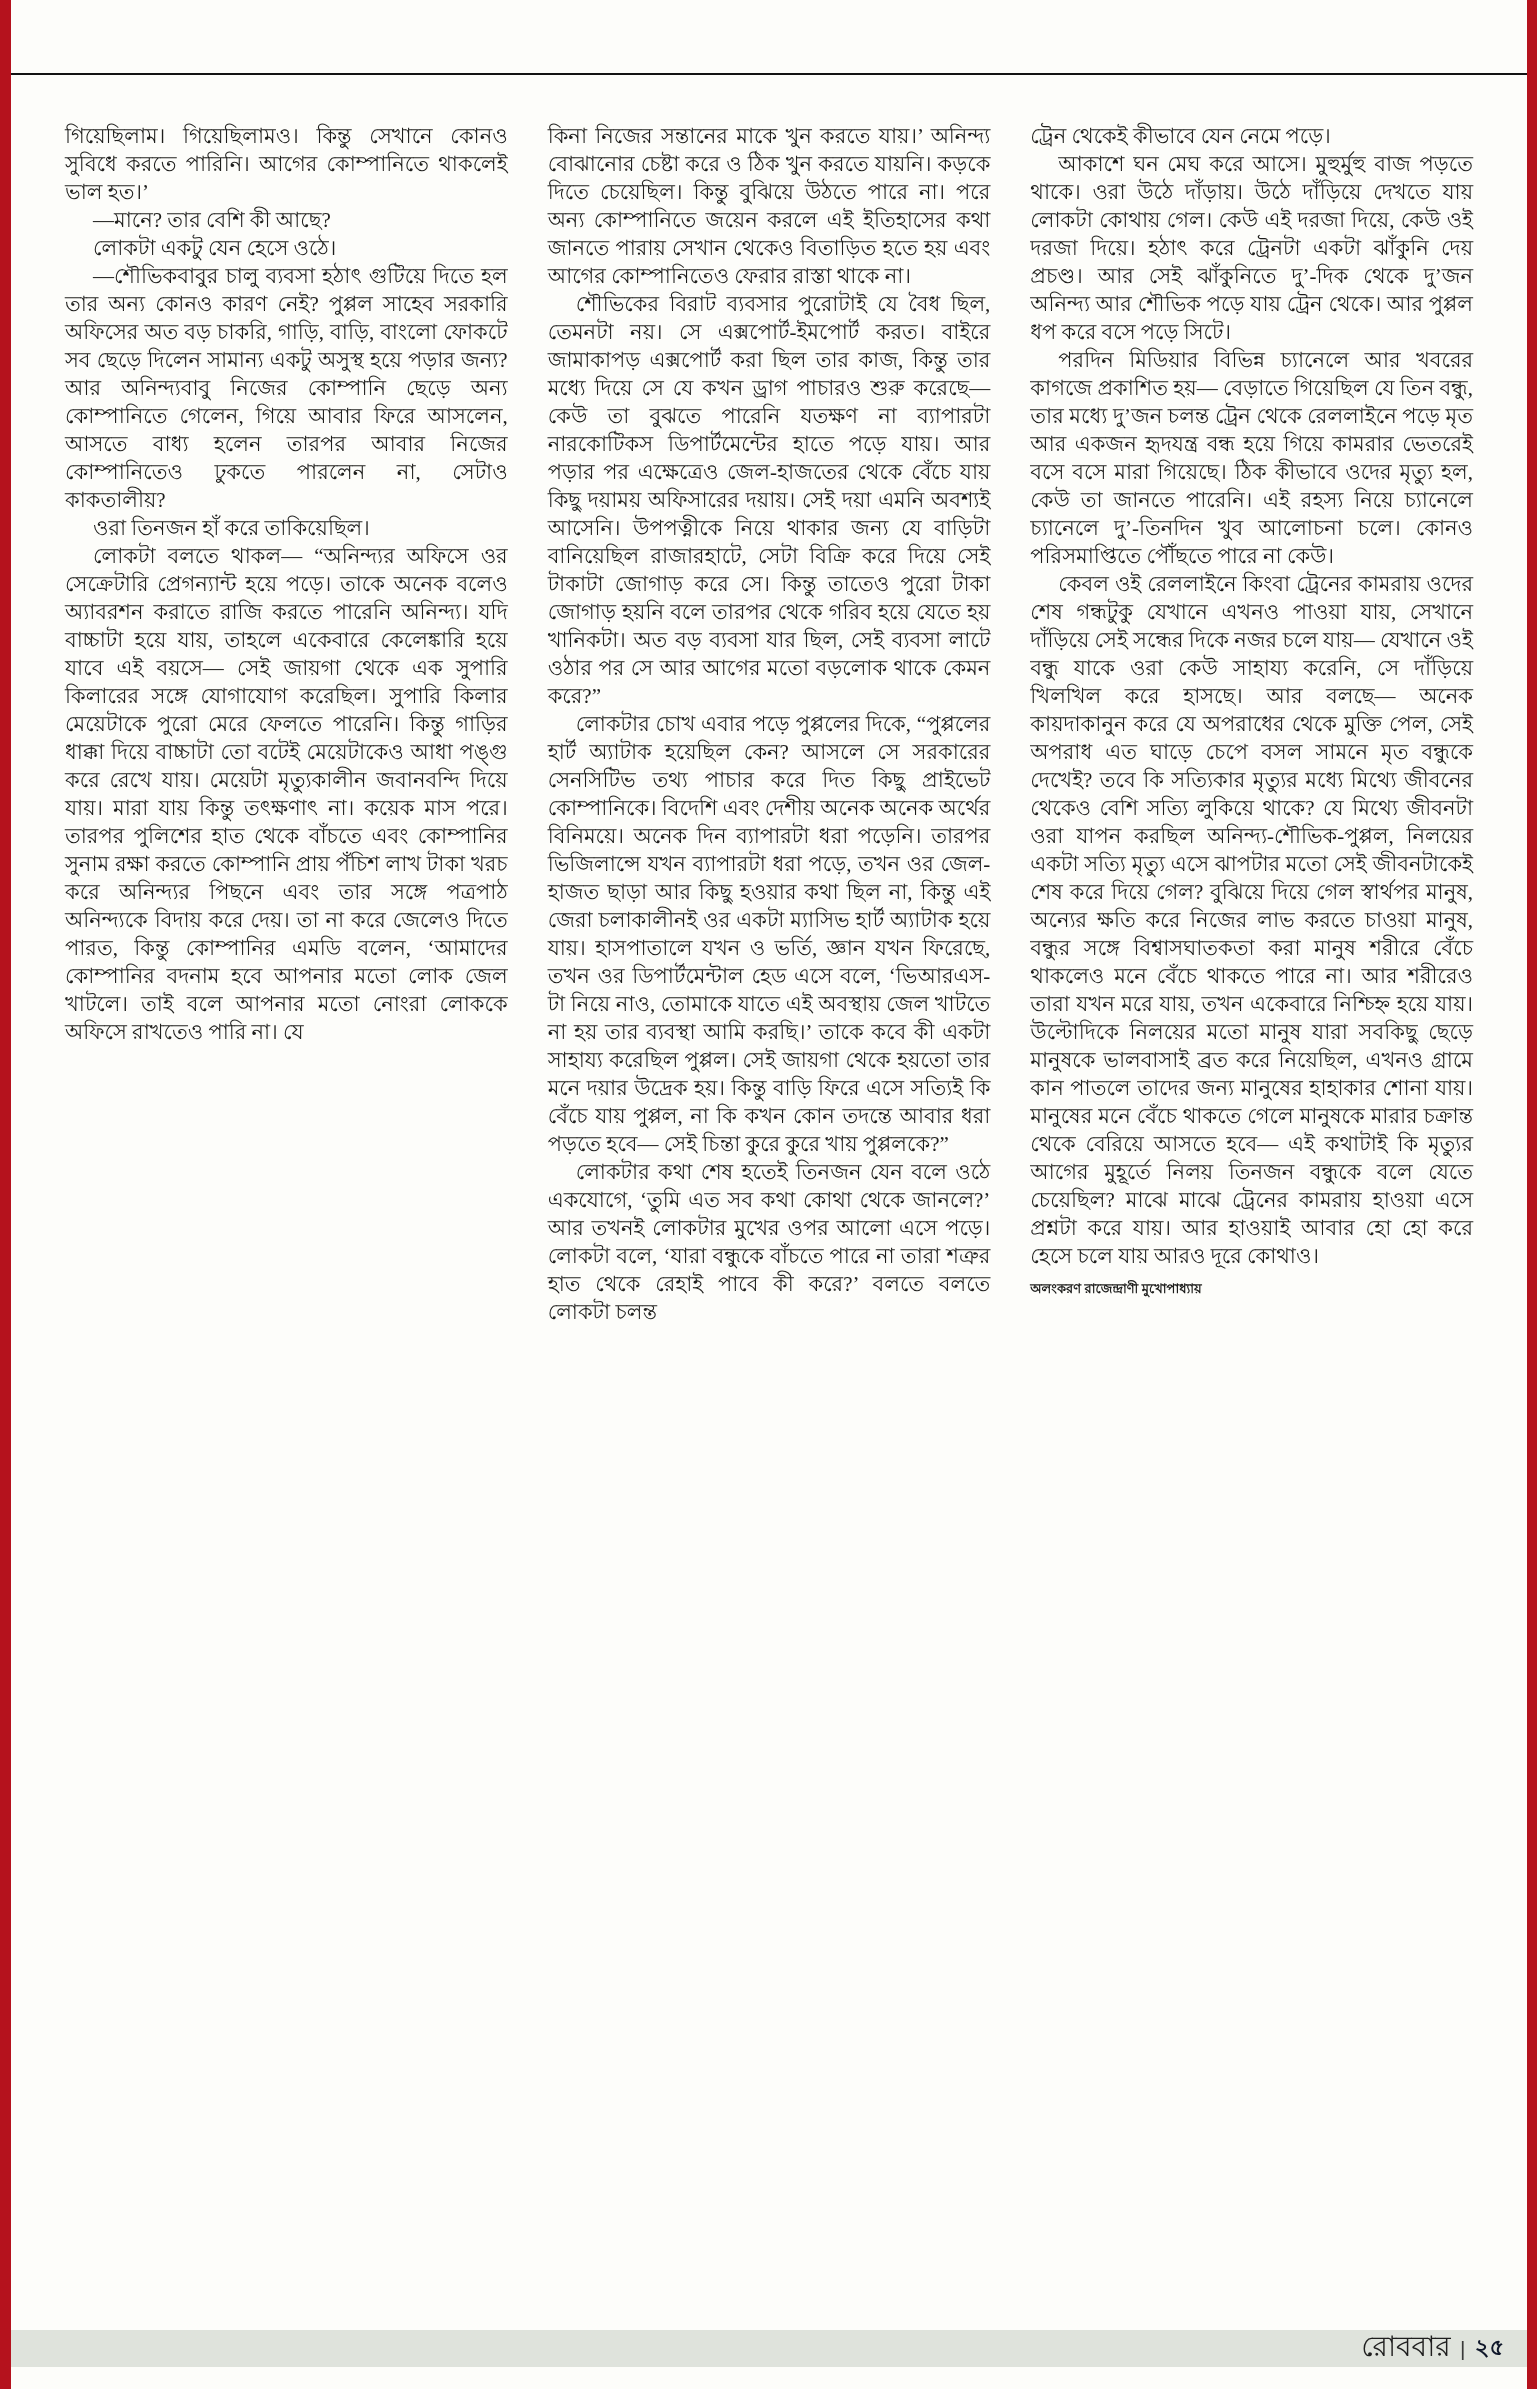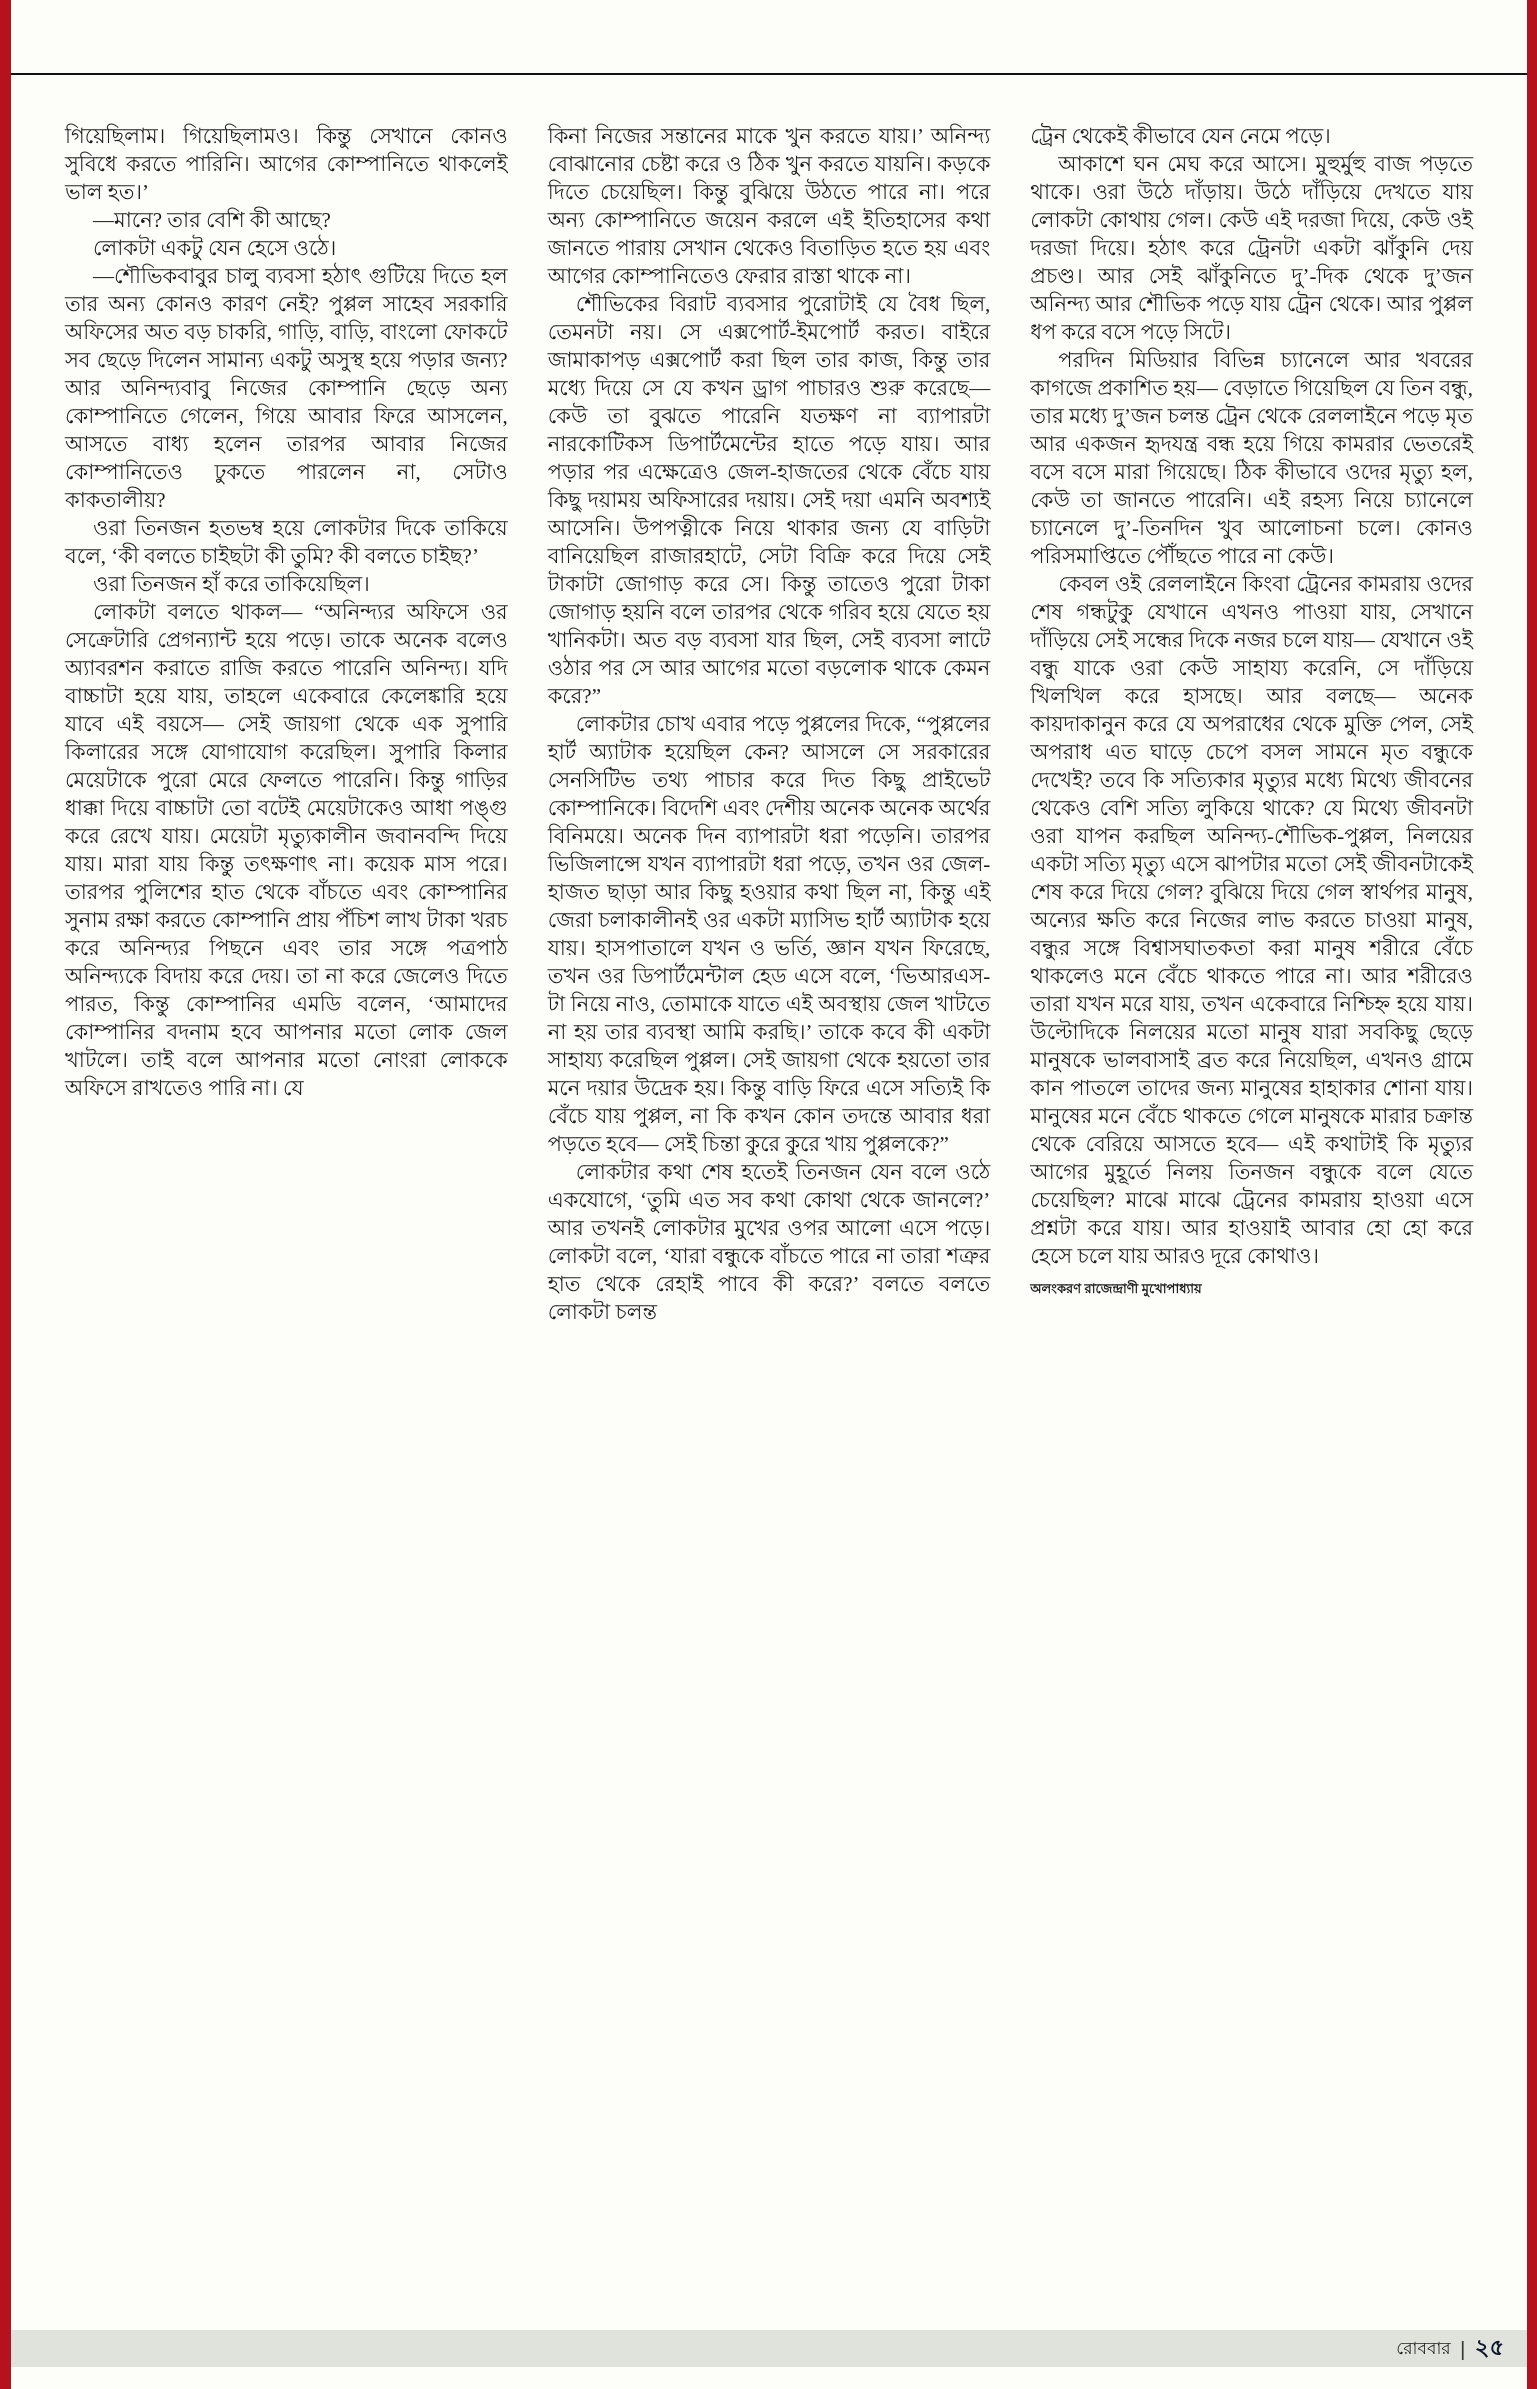--- a/index.html
+++ b/index.html
@@ -35,39 +35,38 @@
     font-family:"Liberation Sans","DejaVu Sans",sans-serif;
     font-weight:bold;font-size:13px;line-height:26px;
   }
   .footer-band{
     position:absolute;left:11px;right:11px;bottom:22px;height:37px;
     background:var(--footer-bg);
     display:flex;align-items:center;justify-content:flex-end;
     padding-right:23px;
     font-family:"Liberation Sans","DejaVu Sans",sans-serif;
   }
-  .footer-title{font-size:17px;color:#1e1e1e;}
+  .footer-title{font-size:28px;color:#1e1e1e;}
   .footer-sep{margin:0 9.3px;font-size:21px;color:#3a3a3a;font-weight:300;}
   .footer-page{font-size:22.5px;font-weight:bold;color:#0f172a;}
 </style>
 </head>
 <body>
 
 <div class="edge edge-left"></div>
 <div class="edge edge-right"></div>
 <div class="top-rule"></div>
 
 <div class="content">
   <div class="column">
 
   <p class="para no-indent">গিয়েছিলাম। গিয়েছিলামও। কিন্তু সেখানে কোনও সুবিধে করতে পারিনি। আগের কোম্পানিতে থাকলেই ভাল হত।’</p>
       <p class="para">—মানে? তার বেশি কী আছে?</p>
       <p class="para">লোকটা একটু যেন হেসে ওঠে।</p>
       <p class="para">—শৌভিকবাবুর চালু ব্যবসা হঠাৎ গুটিয়ে দিতে হল তার অন্য কোনও কারণ নেই? পুপ্পল সাহেব সরকারি অফিসের অত বড় চাকরি, গাড়ি, বাড়ি, বাংলো ফোকটে সব ছেড়ে দিলেন সামান্য একটু অসুস্থ হয়ে পড়ার জন্য? আর অনিন্দ্যবাবু নিজের কোম্পানি ছেড়ে অন্য কোম্পানিতে গেলেন, গিয়ে আবার ফিরে আসলেন, আসতে বাধ্য হলেন তারপর আবার নিজের কোম্পানিতেও ঢুকতে পারলেন না, সেটাও কাকতালীয়?</p>
-      <p class="para">ওরা তিনজন হতভম্ব হয়ে লোকটার দিকে তাকিয়ে বলে, ‘কী বলতে চাইছটা কী তুমি? কী বলতে চাইছ?’</p>
       <p class="para">ওরা তিনজন হাঁ করে তাকিয়েছিল।</p>
       <p class="para">লোকটা বলতে থাকল— “অনিন্দ্যর অফিসে ওর সেক্রেটারি প্রেগন্যান্ট হয়ে পড়ে। তাকে অনেক বলেও অ্যাবরশন করাতে রাজি করতে পারেনি অনিন্দ্য। যদি বাচ্চাটা হয়ে যায়, তাহলে একেবারে কেলেঙ্কারি হয়ে যাবে এই বয়সে— সেই জায়গা থেকে এক সুপারি কিলারের সঙ্গে যোগাযোগ করেছিল। সুপারি কিলার মেয়েটাকে পুরো মেরে ফেলতে পারেনি। কিন্তু গাড়ির ধাক্কা দিয়ে বাচ্চাটা তো বটেই মেয়েটাকেও আধা পঙ্গু করে রেখে যায়। মেয়েটা মৃত্যুকালীন জবানবন্দি দিয়ে যায়। মারা যায় কিন্তু তৎক্ষণাৎ না। কয়েক মাস পরে। তারপর পুলিশের হাত থেকে বাঁচতে এবং কোম্পানির সুনাম রক্ষা করতে কোম্পানি প্রায় পঁচিশ লাখ টাকা খরচ করে অনিন্দ্যর পিছনে এবং তার সঙ্গে পত্রপাঠ অনিন্দ্যকে বিদায় করে দেয়। তা না করে জেলেও দিতে পারত, কিন্তু কোম্পানির এমডি বলেন, ‘আমাদের কোম্পানির বদনাম হবে আপনার মতো লোক জেল খাটলে। তাই বলে আপনার মতো নোংরা লোককে অফিসে রাখতেও পারি না। যে</p>
     </div>
   <div class="column">
 
   <p class="para no-indent">কিনা নিজের সন্তানের মাকে খুন করতে যায়।’ অনিন্দ্য বোঝানোর চেষ্টা করে ও ঠিক খুন করতে যায়নি। কড়কে দিতে চেয়েছিল। কিন্তু বুঝিয়ে উঠতে পারে না। পরে অন্য কোম্পানিতে জয়েন করলে এই ইতিহাসের কথা জানতে পারায় সেখান থেকেও বিতাড়িত হতে হয় এবং আগের কোম্পানিতেও ফেরার রাস্তা থাকে না।</p>
       <p class="para">শৌভিকের বিরাট ব্যবসার পুরোটাই যে বৈধ ছিল, তেমনটা নয়। সে এক্সপোর্ট-ইমপোর্ট করত। বাইরে জামাকাপড় এক্সপোর্ট করা ছিল তার কাজ, কিন্তু তার মধ্যে দিয়ে সে যে কখন ড্রাগ পাচারও শুরু করেছে— কেউ তা বুঝতে পারেনি যতক্ষণ না ব্যাপারটা নারকোটিকস ডিপার্টমেন্টের হাতে পড়ে যায়। আর পড়ার পর এক্ষেত্রেও জেল-হাজতের থেকে বেঁচে যায় কিছু দয়াময় অফিসারের দয়ায়। সেই দয়া এমনি অবশ্যই আসেনি। উপপত্নীকে নিয়ে থাকার জন্য যে বাড়িটা বানিয়েছিল রাজারহাটে, সেটা বিক্রি করে দিয়ে সেই টাকাটা জোগাড় করে সে। কিন্তু তাতেও পুরো টাকা জোগাড় হয়নি বলে তারপর থেকে গরিব হয়ে যেতে হয় খানিকটা। অত বড় ব্যবসা যার ছিল, সেই ব্যবসা লাটে ওঠার পর সে আর আগের মতো বড়লোক থাকে কেমন করে?”</p>
       <p class="para">লোকটার চোখ এবার পড়ে পুপ্পলের দিকে, “পুপ্পলের হার্ট অ্যাটাক হয়েছিল কেন? আসলে সে সরকারের সেনসিটিভ তথ্য পাচার করে দিত কিছু প্রাইভেট কোম্পানিকে। বিদেশি এবং দেশীয় অনেক অনেক অর্থের বিনিময়ে। অনেক দিন ব্যাপারটা ধরা পড়েনি। তারপর ভিজিলান্সে যখন ব্যাপারটা ধরা পড়ে, তখন ওর জেল-হাজত ছাড়া আর কিছু হওয়ার কথা ছিল না, কিন্তু এই জেরা চলাকালীনই ওর একটা ম্যাসিভ হার্ট অ্যাটাক হয়ে যায়। হাসপাতালে যখন ও ভর্তি, জ্ঞান যখন ফিরেছে, তখন ওর ডিপার্টমেন্টাল হেড এসে বলে, ‘ভিআরএস-টা নিয়ে নাও, তোমাকে যাতে এই অবস্থায় জেল খাটতে না হয় তার ব্যবস্থা আমি করছি।’ তাকে কবে কী একটা সাহায্য করেছিল পুপ্পল। সেই জায়গা থেকে হয়তো তার মনে দয়ার উদ্রেক হয়। কিন্তু বাড়ি ফিরে এসে সত্যিই কি বেঁচে যায় পুপ্পল, না কি কখন কোন তদন্তে আবার ধরা পড়তে হবে— সেই চিন্তা কুরে কুরে খায় পুপ্পলকে?”</p>
       <p class="para">লোকটার কথা শেষ হতেই তিনজন যেন বলে ওঠে একযোগে, ‘তুমি এত সব কথা কোথা থেকে জানলে?’ আর তখনই লোকটার মুখের ওপর আলো এসে পড়ে। লোকটা বলে, ‘যারা বন্ধুকে বাঁচতে পারে না তারা শত্রুর হাত থেকে রেহাই পাবে কী করে?’ বলতে বলতে লোকটা চলন্ত</p>
     </div>

